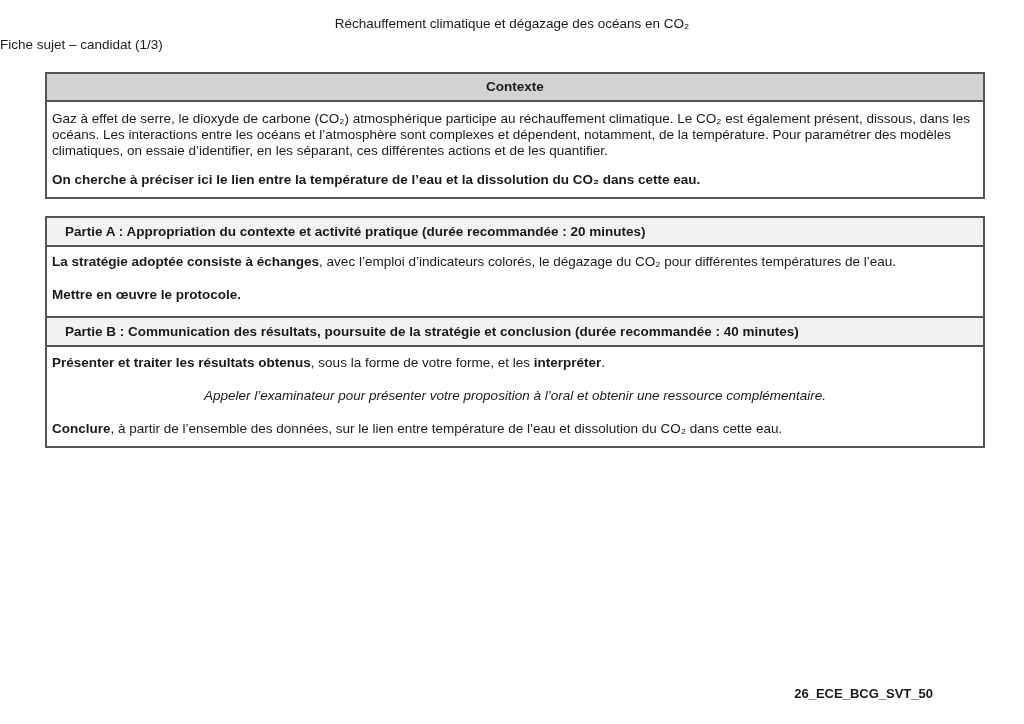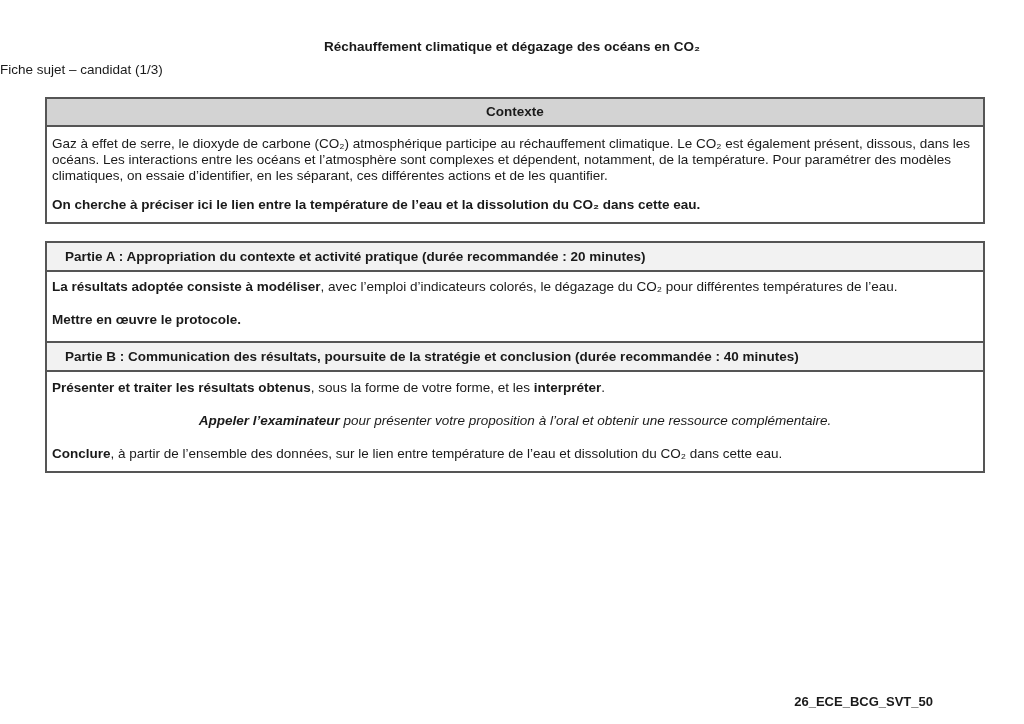--- a/index.html
+++ b/index.html
@@ -14,22 +14,22 @@
   body{
     width:1024px;height:724px;overflow:hidden;
     background:var(--page-bg,#ffffff);
     font-family:"Liberation Sans","DejaVu Sans",sans-serif;
     font-size:13.5px;
     color:var(--text,#1a1a1a);
   }
   .page{position:relative;width:1024px;height:724px;}
 
   .doc-title{
-    margin:8px;padding-top:31px;
-    font-size:13.5px;font-weight:bold;text-align:center;
+    margin:0;padding-top:16px;
+    font-size:13.5px;font-weight:normal;text-align:center;
   }
   .doc-subtitle{
     margin:6px 39px 20px 0;
     text-align:left;
   }
 
   .box{
     margin:0 39px 0 45px;            
     border:2px solid var(--border,#555555);
     background:#ffffff;
@@ -48,21 +48,21 @@
   }
   .box-body{padding:9px 5px 9px;}
   .body-a{padding:7px 5px 13px;}
   .body-b{padding:8px 5px 9px;}
 
   .para{margin:0;line-height:16px;}
   .para + .para{margin-top:17px;}
   .para.objective{margin-top:13px;font-weight:bold;}
   .bold{font-weight:bold;}
   .center-italic{text-align:center;font-style:italic;}
-  .center-italic .lead{font-weight:bold;font-style:italic;}
+  .center-italic .lead{font-weight:normal;font-style:italic;}
 
   .consignes-box{margin-top:17px;}
 
   .doc-footer{
     position:absolute;top:686px;right:91px;
     font-weight:bold;font-size:13px;
   }
 </style>
 </head>
 <body>
@@ -78,21 +78,21 @@
       <p class="para">Gaz à effet de serre, le dioxyde de carbone (CO₂) atmosphérique participe au réchauffement climatique. Le CO₂ est également présent, dissous, dans les océans. Les interactions entre les océans et l’atmosphère sont complexes et dépendent, notamment, de la température. Pour paramétrer des modèles climatiques, on essaie d’identifier, en les séparant, ces différentes actions et de les quantifier.</p>
       <p class="para objective">On cherche à préciser ici le lien entre la température de l’eau et la dissolution du CO₂ dans cette eau.</p>
     </div>
   </section>
 
   <section class="box consignes-box">
 
     <div class="row-title">Partie A : Appropriation du contexte et activité pratique (durée recommandée : 20 minutes)</div>
 
     <div class="box-body body-a">
-      <p class="para"><span class="bold">La résultats adoptée consiste à modéliser</span><span>, avec l’emploi d’indicateurs colorés, le dégazage du CO₂ pour différentes températures de l’eau.</span></p>
+      <p class="para"><span class="bold">La stratégie adoptée consiste à échanges</span><span>, avec l’emploi d’indicateurs colorés, le dégazage du CO₂ pour différentes températures de l’eau.</span></p>
       <p class="para bold">Mettre en œuvre le protocole.</p>
     </div>
 
     <div class="row-title">Partie B : Communication des résultats, poursuite de la stratégie et conclusion (durée recommandée : 40 minutes)</div>
 
     <div class="box-body body-b">
       <p class="para"><span class="bold">Présenter et traiter les résultats obtenus</span><span>, sous la forme de votre forme, et les </span><span class="bold">interpréter</span><span>.</span></p>
 
 
       <p class="para center-italic"><span class="lead">Appeler l’examinateur</span><span> pour présenter votre proposition à l’oral et obtenir une ressource complémentaire.</span></p>

